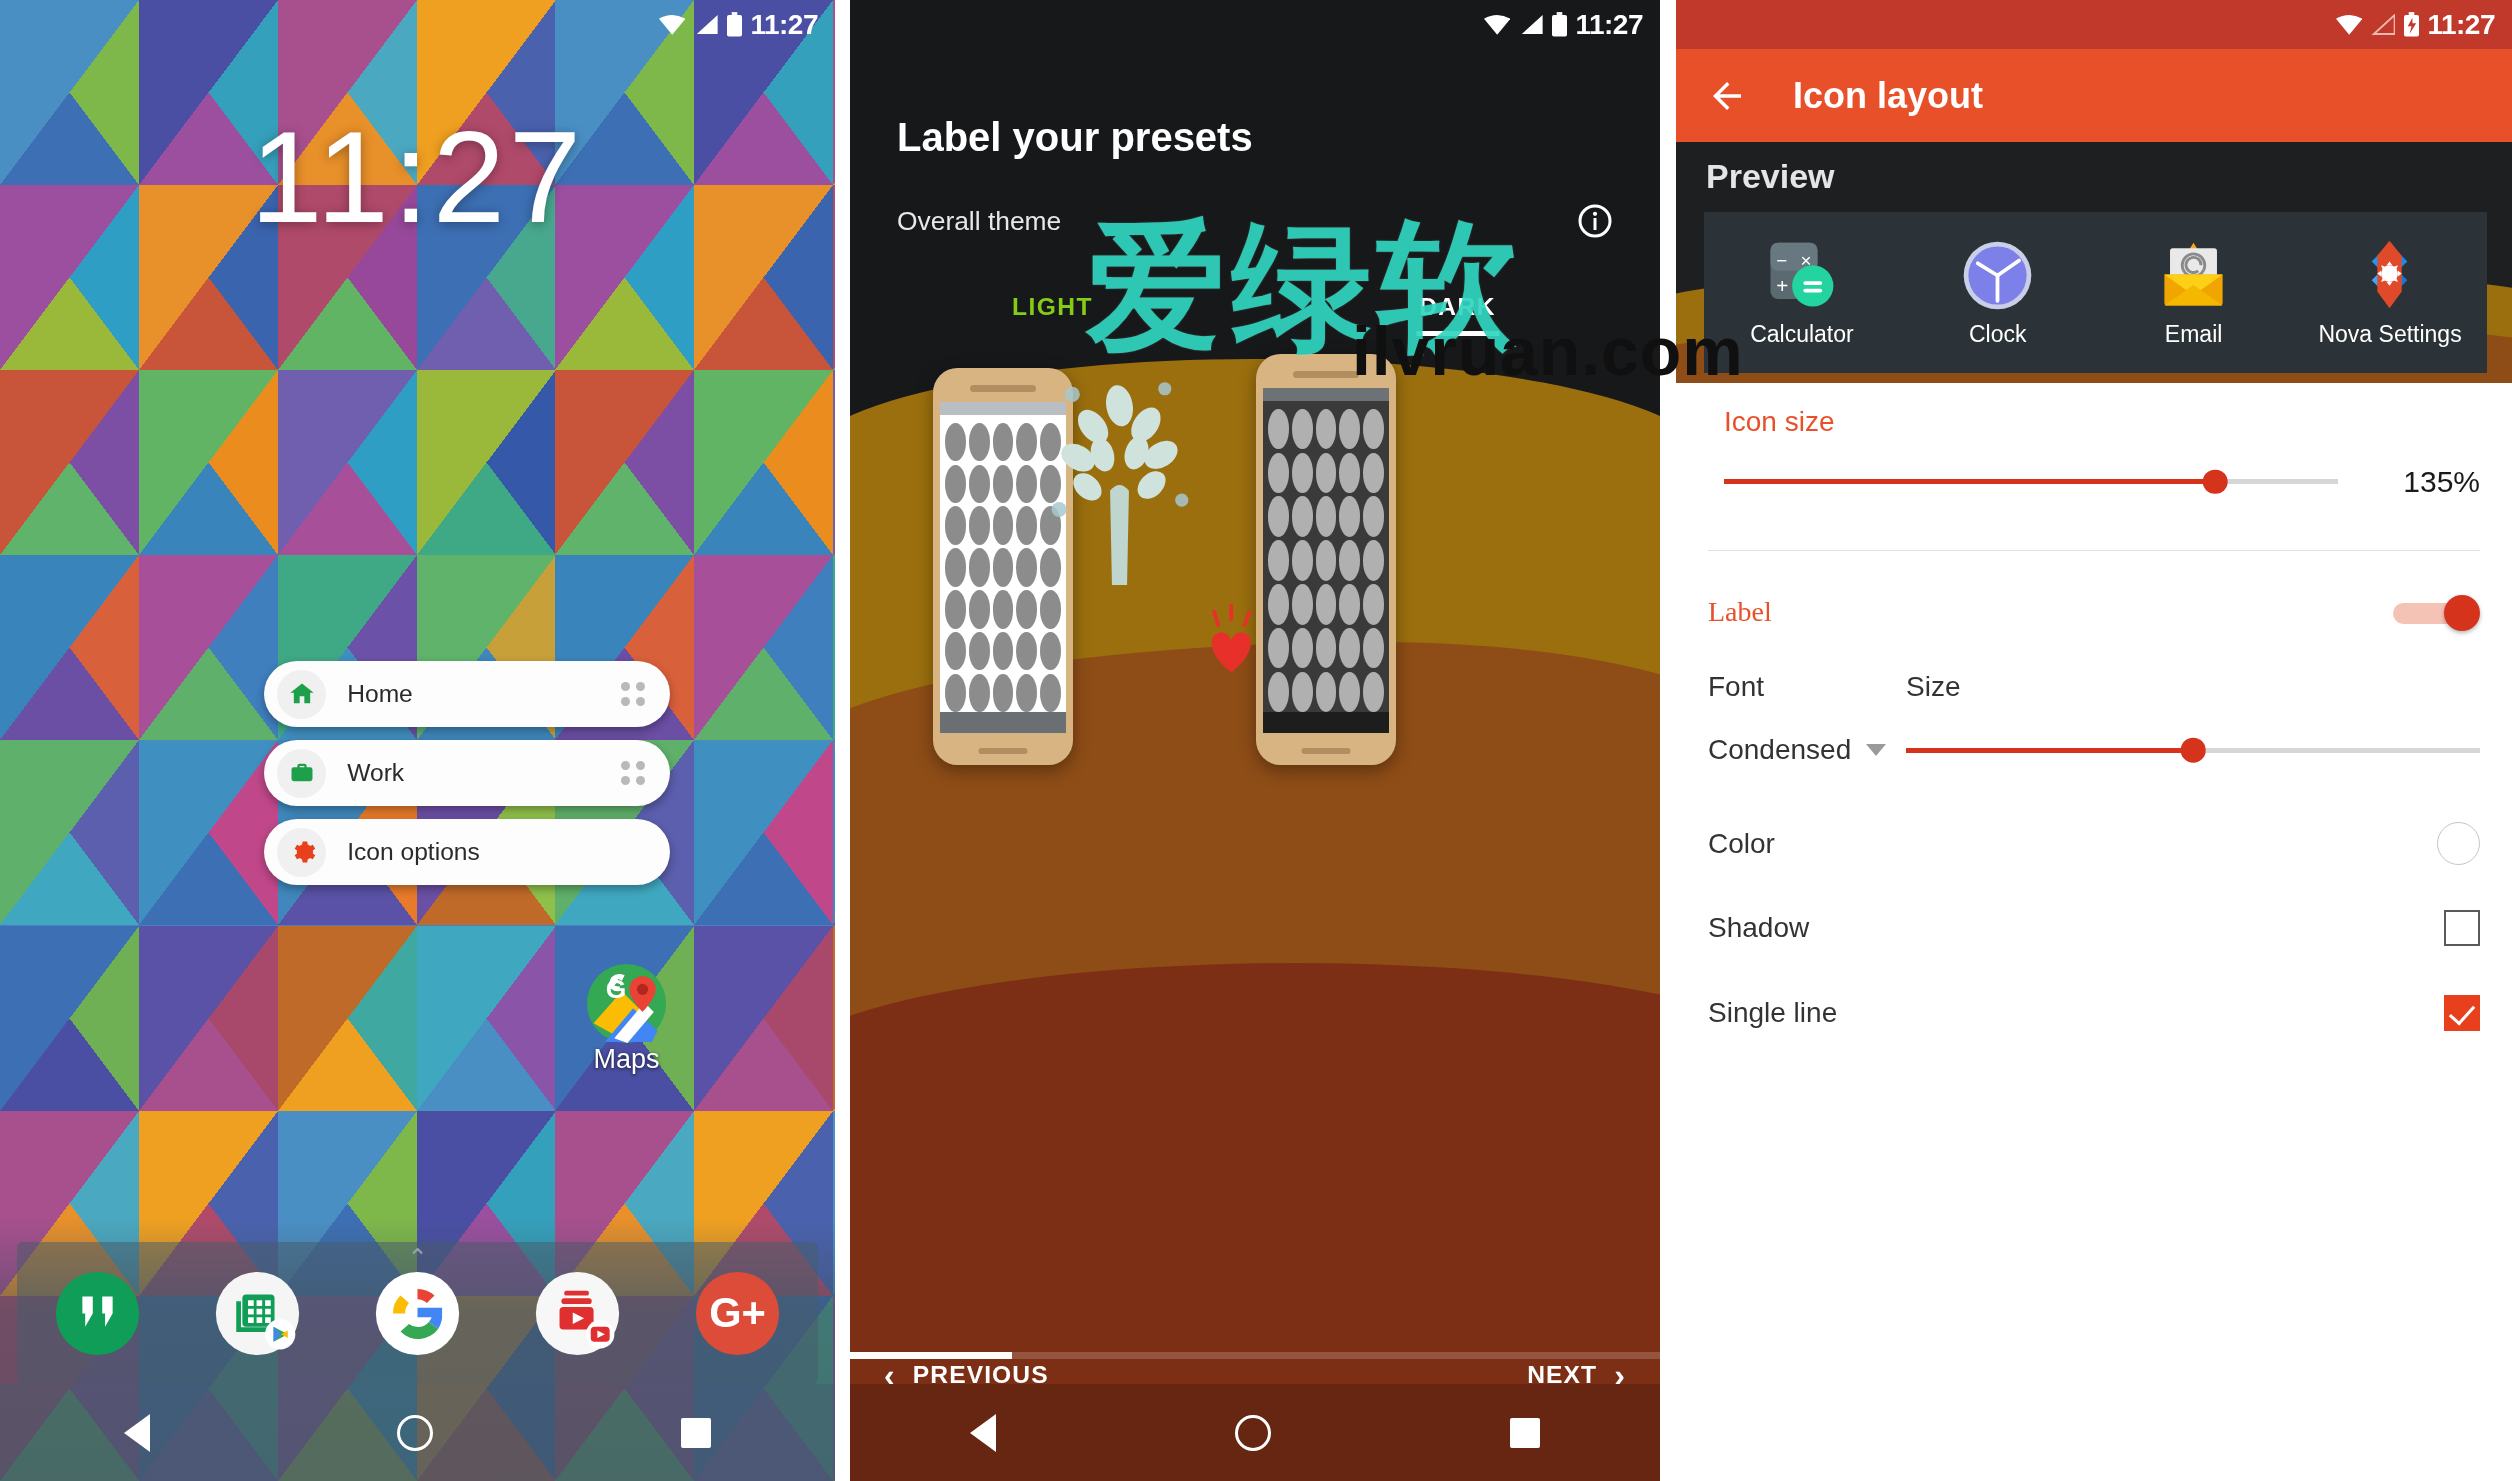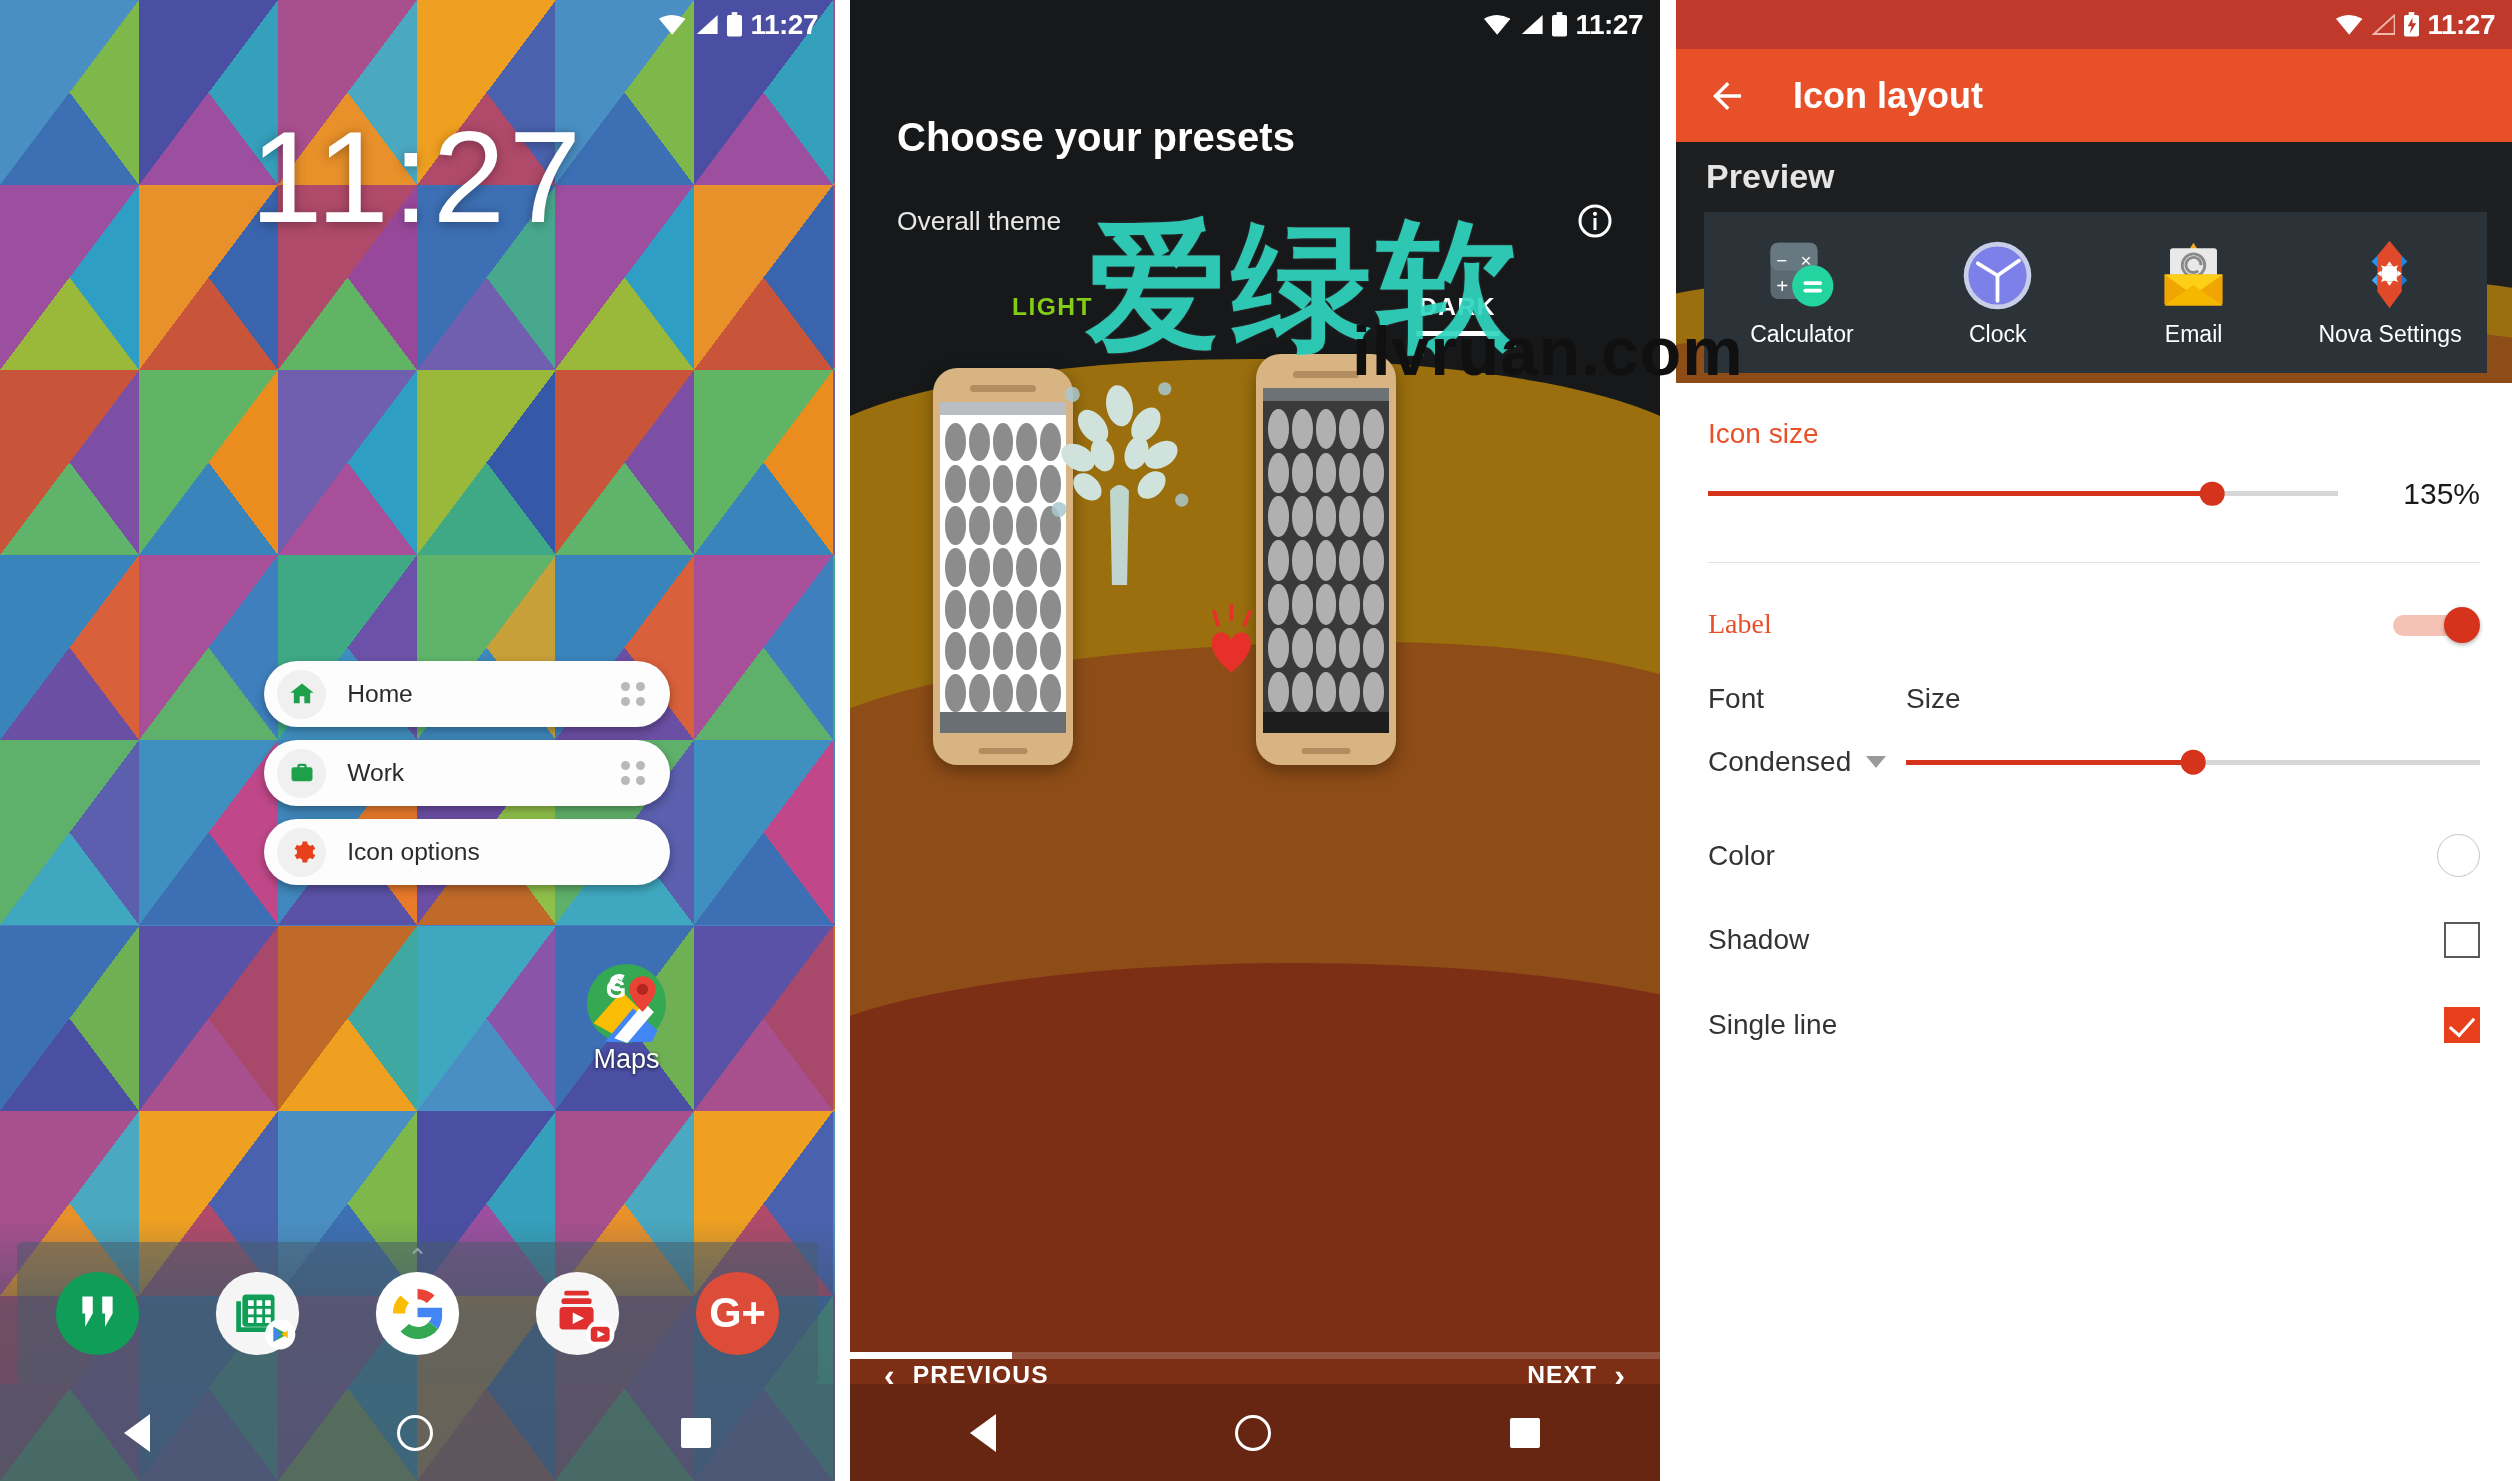--- a/index.html
+++ b/index.html
@@ -750,21 +750,21 @@
       </span>
       <span class="ic-batt">
         <svg width="15" height="24.6" viewBox="0 0 16 26">
             <rect x="5" y="0" width="6" height="3" fill="#fff"></rect>
             <rect x="0" y="3" width="16" height="23" rx="2" fill="#fff"></rect>
           </svg>
       </span>
       <span class="sb-time">11:27</span>
     </div>
 
-    <div class="presets-title">Choose your presets</div>
+    <div class="presets-title">Label your presets</div>
     <div class="presets-sub">Overall theme</div>
     <span class="info-ic">
       <svg width="36" height="36" viewBox="0 0 24 24">
           <circle cx="12" cy="12" r="10" fill="none" stroke="#fff" stroke-width="2"></circle>
           <circle cx="12" cy="7.2" r="1.4" fill="#fff"></circle>
           <rect x="11" y="10" width="2" height="8" fill="#fff"></rect>
         </svg>
     </span>
 
     <div class="theme-tabs">
@@ -1020,21 +1020,21 @@
             </svg>
           </div>
           <div class="pv-lbl">Nova Settings</div>
         </div>
 
       </div>
     </div>
 
     <div class="settings">
 
-      <div class="srow" style="padding-top:35px;">
+      <div class="srow" style="padding-top:23px;margin-left:16px;">
         <div class="s-title-accent">Icon size</div>
         <div class="slider-wrap" style="margin-top:24.6px;">
           <div class="sl-track">
             <div class="sl-fill" id="iconsize-fill" style="width: 80%;"></div>
             <div class="sl-thumb" id="iconsize-thumb" style="left: 80%;"></div>
           </div>
           <span class="sl-value">135%</span>
         </div>
       </div>
 

